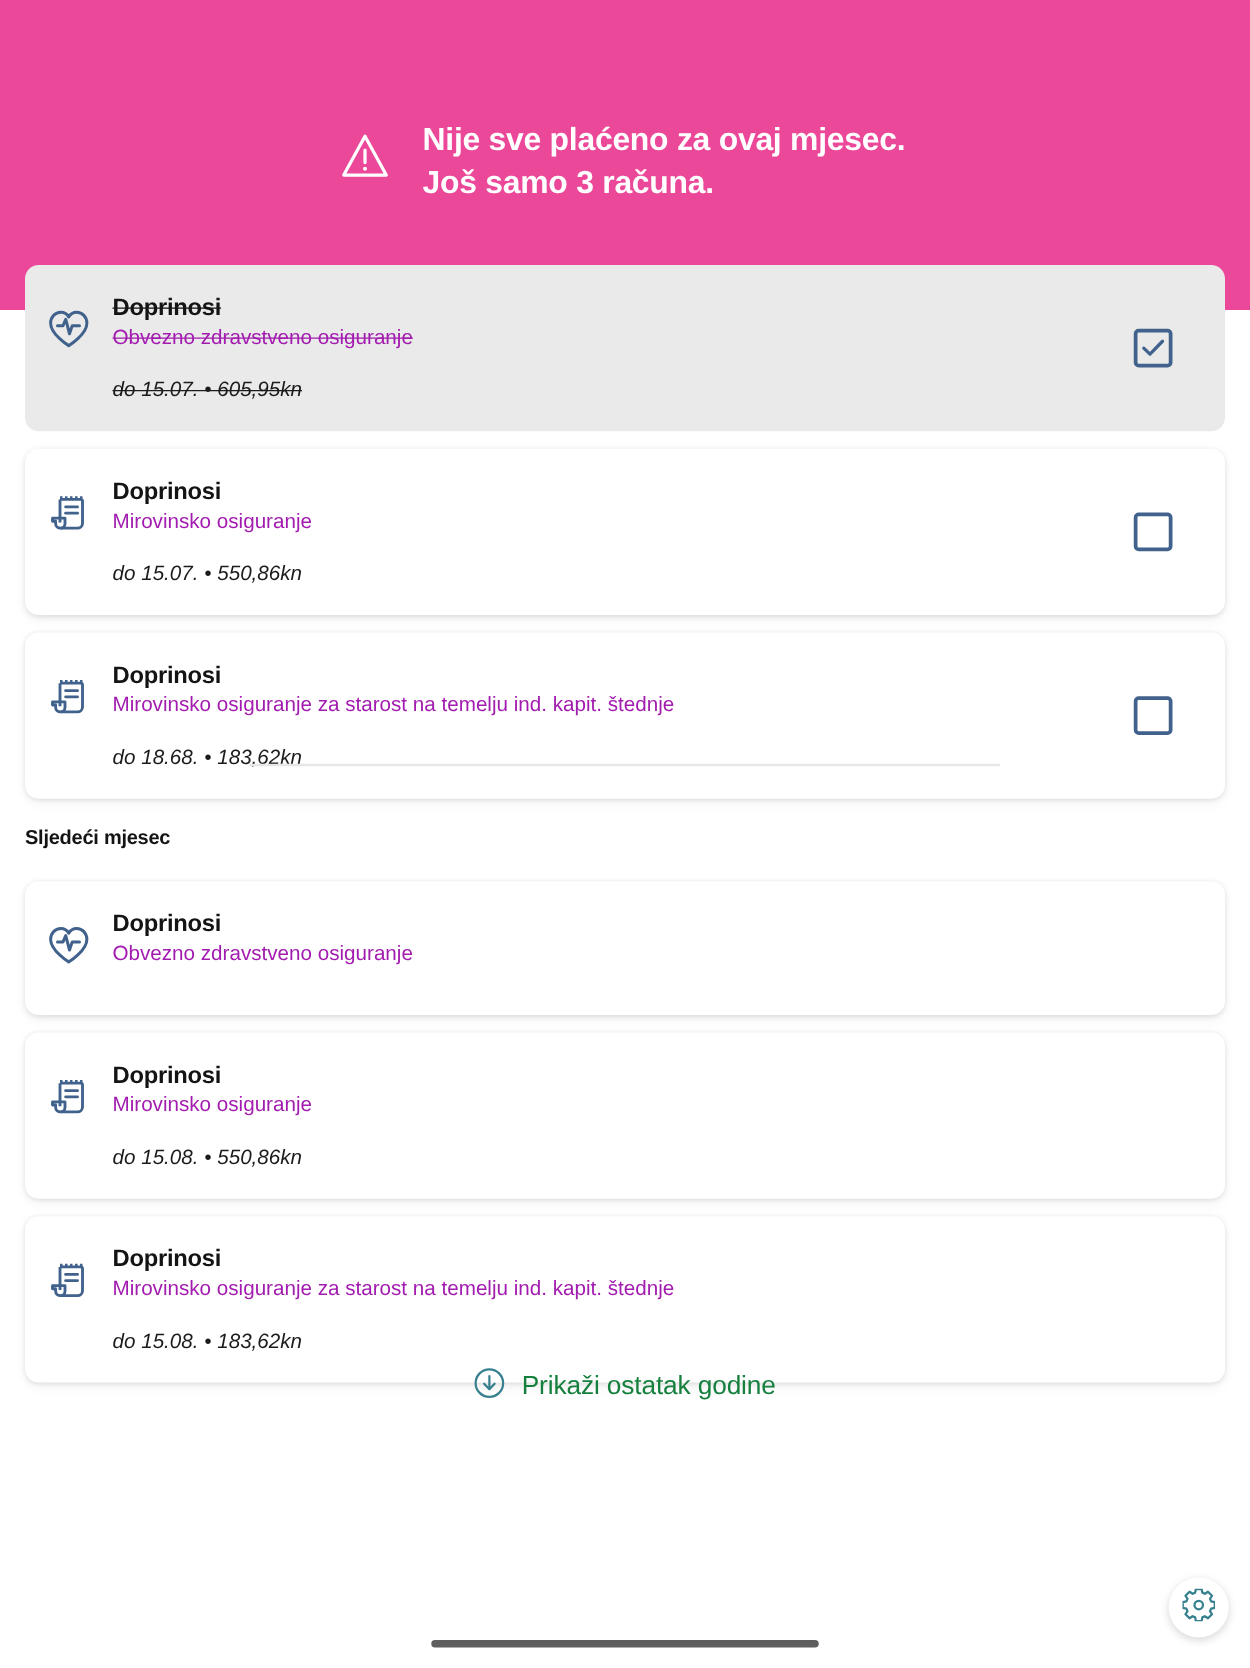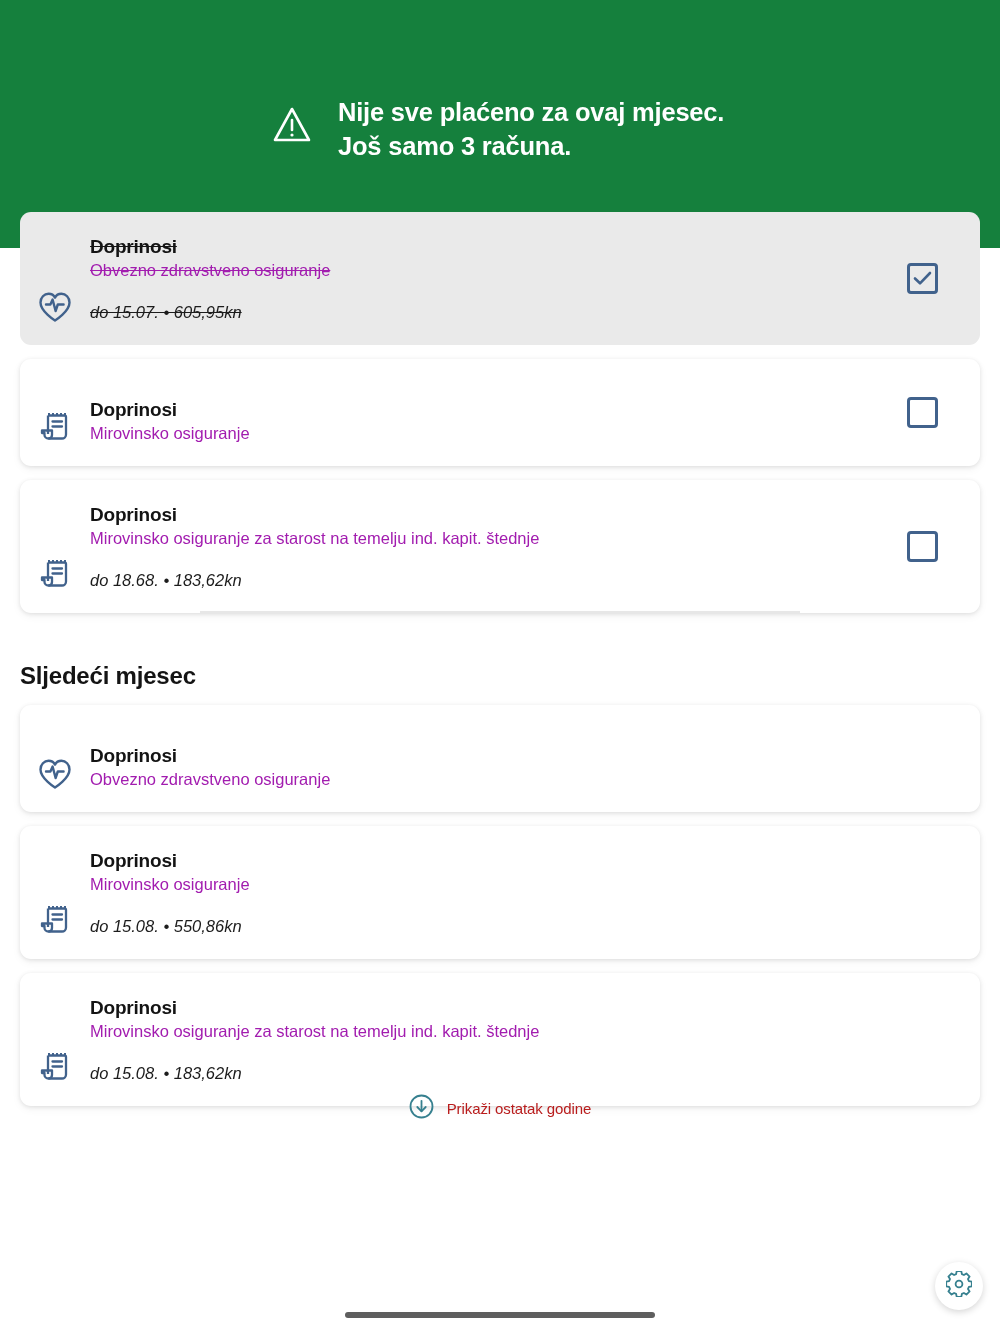--- a/index.html
+++ b/index.html
@@ -18,21 +18,21 @@
     height: 1334px;
     background: #ffffff;
   }
 
   
   .header-banner {
     position: absolute;
     top: 0; left: 0;
     width: 1000px;
     height: 248px;
-    background: #15803d;
+    background: #ec4899;
   }
   .header-inner {
     position: absolute;
     top: 96px;
     left: 272px;
     display: flex;
     align-items: flex-start;
     gap: 26px;
   }
   .warn-icon { flex: 0 0 auto; margin-top: 10px; }
@@ -54,21 +54,21 @@
 
   .card {
     position: relative;
     width: 960px;
     background: #ffffff;
     border-radius: 11px;
     box-shadow: 0 1px 4px rgba(0,0,0,0.10), 0 3px 10px rgba(0,0,0,0.05);
     margin-bottom: 14px;
     min-height: 107px;
     display: flex;
-    align-items: flex-end;
+    align-items: flex-start;
     padding: 22px 24px 22px 0;
   }
   .card.paid {
     background: #eaeaea;
     box-shadow: none;
   }
 
   .card-icon {
     flex: 0 0 70px;
     width: 70px;
@@ -128,21 +128,21 @@
     width: 600px;
     height: 2px;
     background: #e7e7e7;
   }
 
   
   .section-title {
     position: absolute;
     top: 662px;
     left: 20px;
-    font-size: 24px;
+    font-size: 16px;
     font-weight: bold;
     color: #141414;
     letter-spacing: -0.2px;
   }
 
   .cards-next {
     position: absolute;
     top: 705px; left: 20px;
     width: 960px;
   }
@@ -153,22 +153,22 @@
     top: 1094px;
     left: 0;
     width: 1000px;
     display: flex;
     align-items: center;
     justify-content: center;
     gap: 13px;
     cursor: pointer;
   }
   .show-more-label {
-    font-size: 15px;
-    color: #b91c1c;
+    font-size: 21px;
+    color: #15803d;
     letter-spacing: -0.1px;
     text-align: center;
   }
 
   
   .fab {
     position: absolute;
     top: 1262px;
     left: 935px;
     width: 48px; height: 48px;
@@ -247,20 +247,21 @@
           <path d="M4 20.5 H14 V25 C14 27 12.5 28.5 10.5 28.5
                    C8.2 28.5 6.5 27 6.5 25 V23 H4 Z" stroke="#41628c" stroke-width="2.3" stroke-linejoin="round" fill="none"></path>
           <line x1="14.5" y1="11.5" x2="24" y2="11.5" stroke="#41628c" stroke-width="2.3" stroke-linecap="round"></line>
           <line x1="14.5" y1="16.5" x2="24" y2="16.5" stroke="#41628c" stroke-width="2.3" stroke-linecap="round"></line>
           <line x1="10" y1="4" x2="28" y2="4" stroke="#41628c" stroke-width="2.1" stroke-dasharray="2 2"></line>
         </svg>
       </div>
       <div class="card-body">
         <div class="card-title">Doprinosi</div>
         <div class="card-sub">Mirovinsko osiguranje</div>
+        <div class="card-meta">do 15.07. • 550,86kn</div>
       </div>
       <div class="card-check">
         <div class="checkbox"></div>
       </div>
     </div>
 
     <div class="card">
       <div class="card-icon">
         <svg width="34" height="34" viewBox="0 0 34 34" fill="none">
           <path d="M10 5.5 H26.5 C27.3 5.5 28 6.2 28 7 V24.5

